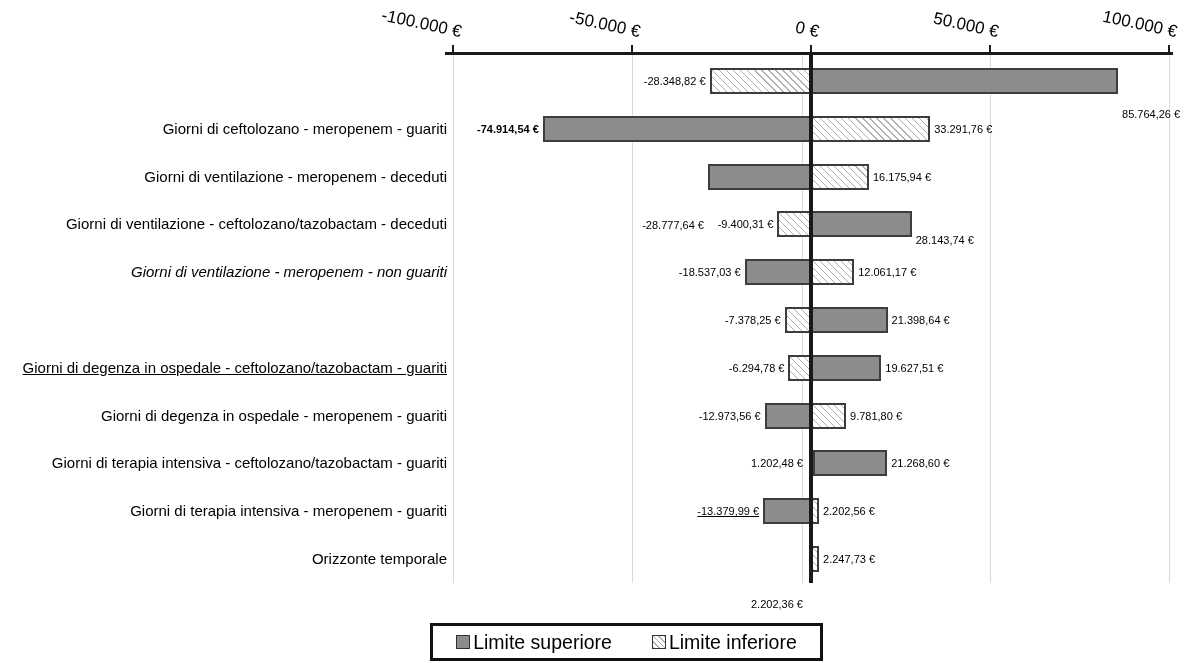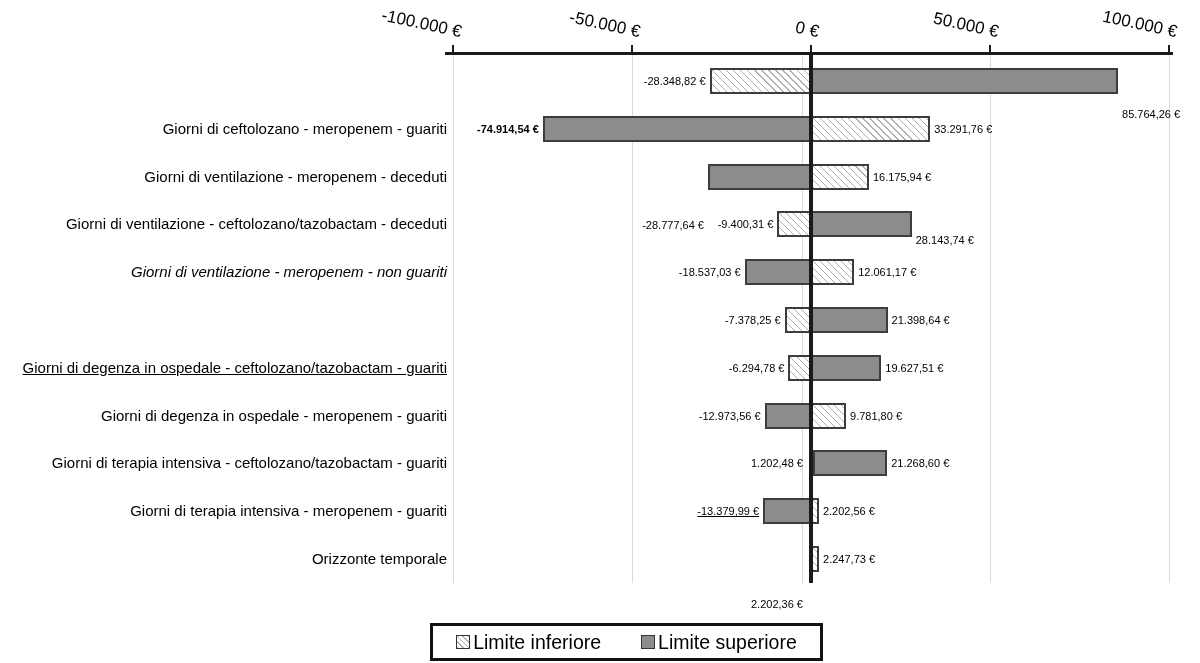--- a/index.html
+++ b/index.html
@@ -95,21 +95,21 @@
       <div class="val-label" style="top: 501.273px; right: 440.9px; text-decoration: underline;">-13.379,99 €</div>
       <div class="cat-label" style="right: 753px; top: 549.091px;">Orizzonte temporale</div>
       <div class="bar solid" style="left: 811px; top: 546.091px; width: 8.04687px;"></div>
       <div class="bar hatch" style="left: 811px; top: 546.091px; width: 7.88445px;"></div>
       <div class="val-label" style="top: 549.091px; right: 397px; margin-top: 45px;">2.202,36 €</div>
       <div class="val-label" style="top: 549.091px; left: 823.047px;">2.247,73 €</div>
       <div class="axis-line" style="left: 809px; top: 55px; width: 4px; height: 528px;"></div>
     </div>
   <div class="legend">
     <div class="legend-item">
+      <span class="swatch solid"></span>
+      <span class="legend-label">Limite superiore</span>
+    </div>
+    <div class="legend-item">
       <span class="swatch hatch"></span>
       <span class="legend-label">Limite inferiore</span>
-    </div>
-    <div class="legend-item">
-      <span class="swatch solid"></span>
-      <span class="legend-label">Limite superiore</span>
     </div>
   </div>
 </div>
 
 </body></html>

